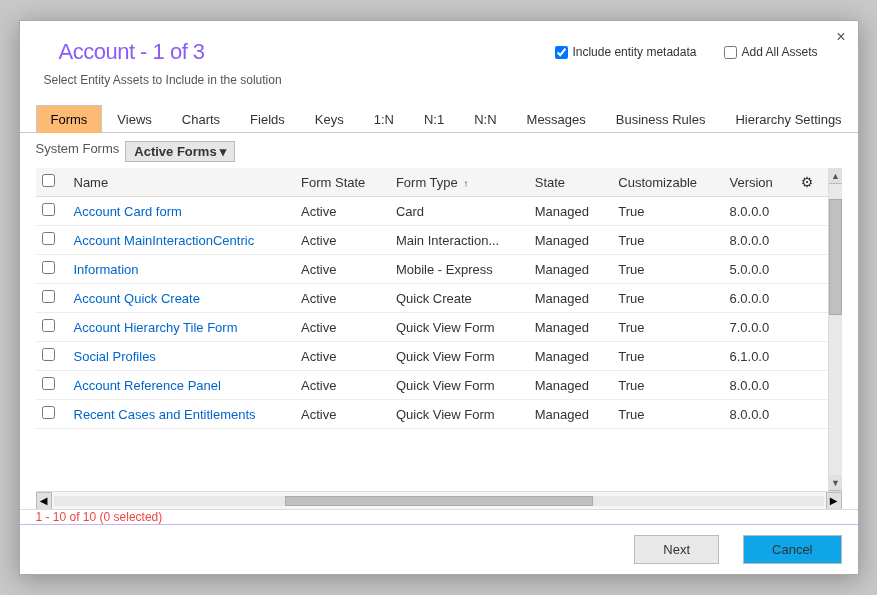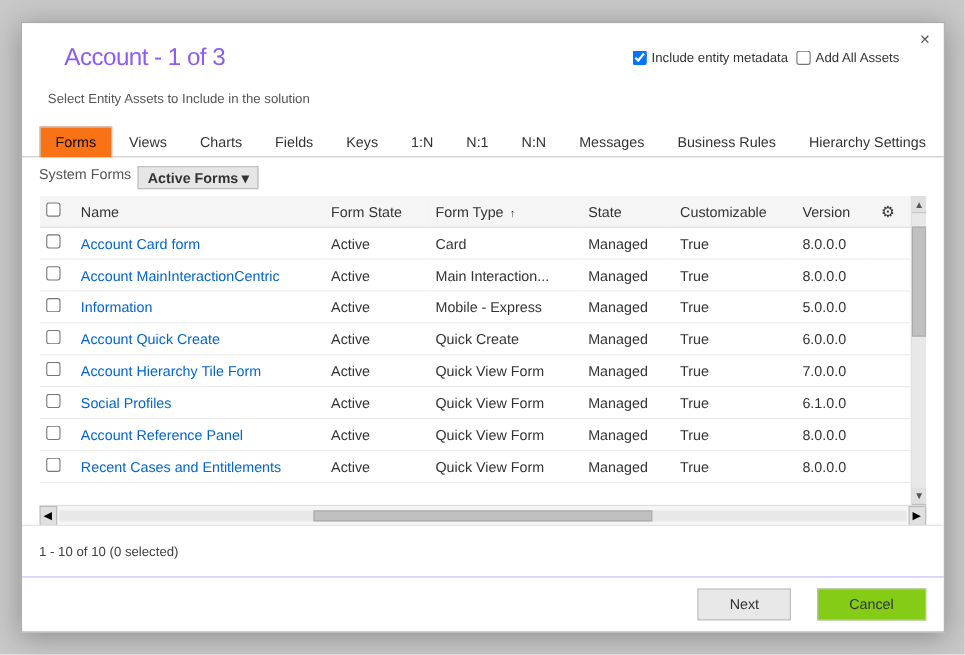--- a/index.html
+++ b/index.html
@@ -42,26 +42,26 @@
     .dialog-title {
       font-size: 22px;
       font-weight: 300;
       color: #8b5cf6;
       letter-spacing: -0.5px;
       margin-left: 15px;
     }
     .dialog-subtitle {
       font-size: 12px;
       color: #555;
-      margin-top: 18px;
+      margin-top: 8px;
     }
     .dialog-options {
       display: flex;
       align-items: center;
-      gap: 8px;
+      gap: 28px;
       position: absolute;
       top: 24px;
       right: 40px;
       font-size: 12px;
       color: #333;
     }
     .dialog-options label {
       display: flex;
       align-items: center;
       gap: 4px;
@@ -83,21 +83,21 @@
       font-size: 13px;
       cursor: pointer;
       border: 1px solid transparent;
       border-bottom: none;
       background: transparent;
       color: #333;
       margin-bottom: -1px;
       white-space: nowrap;
     }
     .tab.active {
-      background: #f97316;
+      background: #fdba74;
       border-color: #c8c8c8;
       border-bottom-color: #fff;
       color: #000;
     }
     .subheader {
       display: flex;
       align-items: flex-start;
       padding: 8px 16px 6px 16px;
       gap: 6px;
       font-size: 13px;
@@ -184,38 +184,38 @@
     }
     .horiz-scroll-thumb {
       position: absolute;
       left: 30%;
       width: 40%;
       height: 10px;
       background: #c0c0c0;
       border: 1px solid #aaa;
     }
     .status-bar {
-      padding: 16px 16px;
+      padding: 0 16px;
       font-size: 12px;
-      color: #404040;
+      color: #ef4444;
       border-top: 1px solid #ddd;
     }
     .footer {
       display: flex;
       justify-content: flex-end;
       padding: 10px 16px;
       gap: 24px;
       border-top: 1px solid #c4b5fd;
     }
     .footer-btn {
       padding: 6px 28px;
       font-size: 13px;
       cursor: pointer;
       border: 1px solid #bbb;
-      background: #84cc16;
+      background: #0ea5e9;
       color: #333;
     }
     .footer-btn.primary {
       background: #e8e8e8;
     }
     .vert-scrollbar {
       position: absolute;
       right: 0;
       top: 0;
       bottom: 0;

